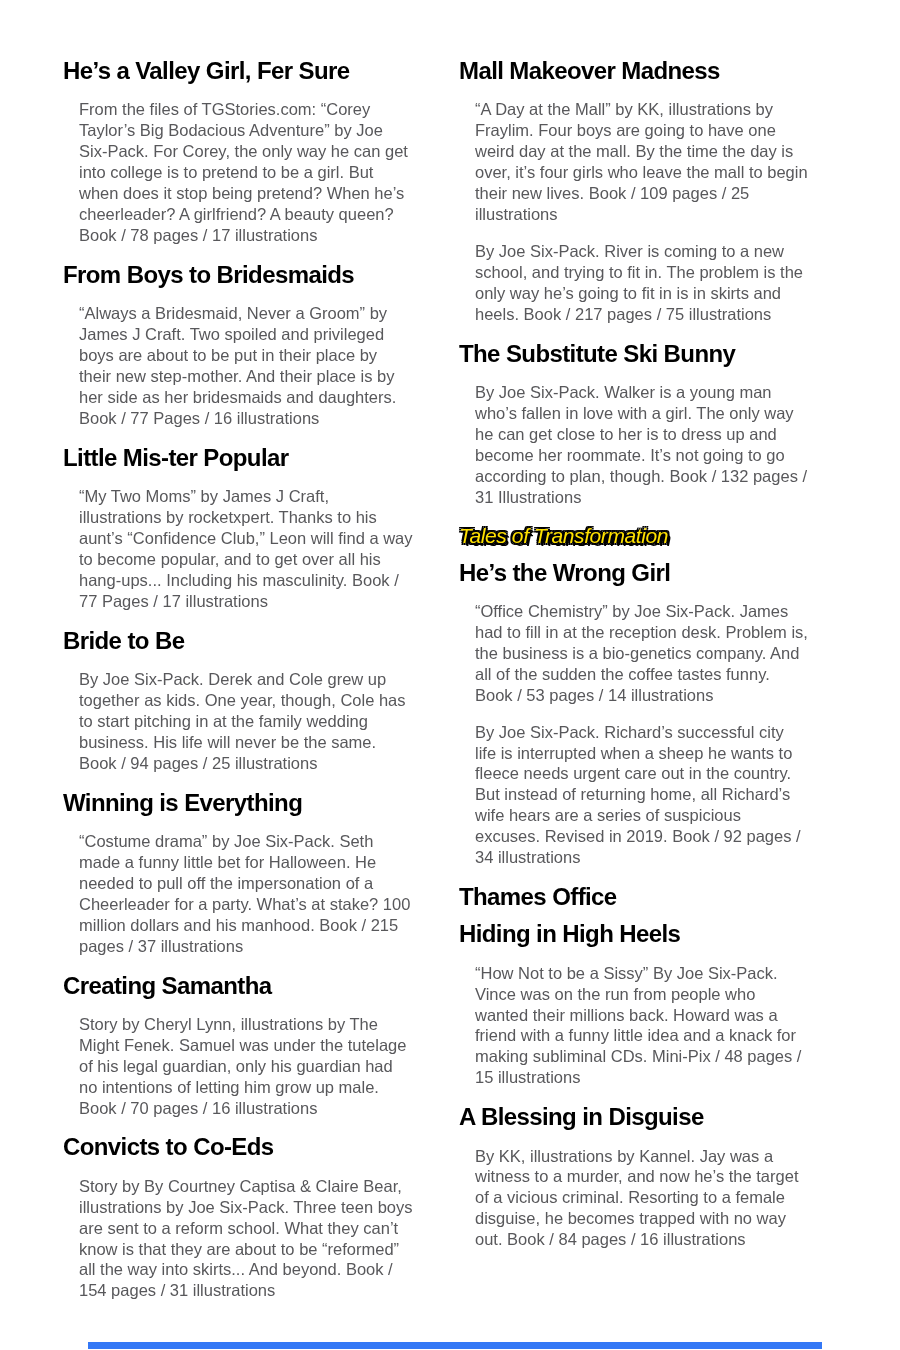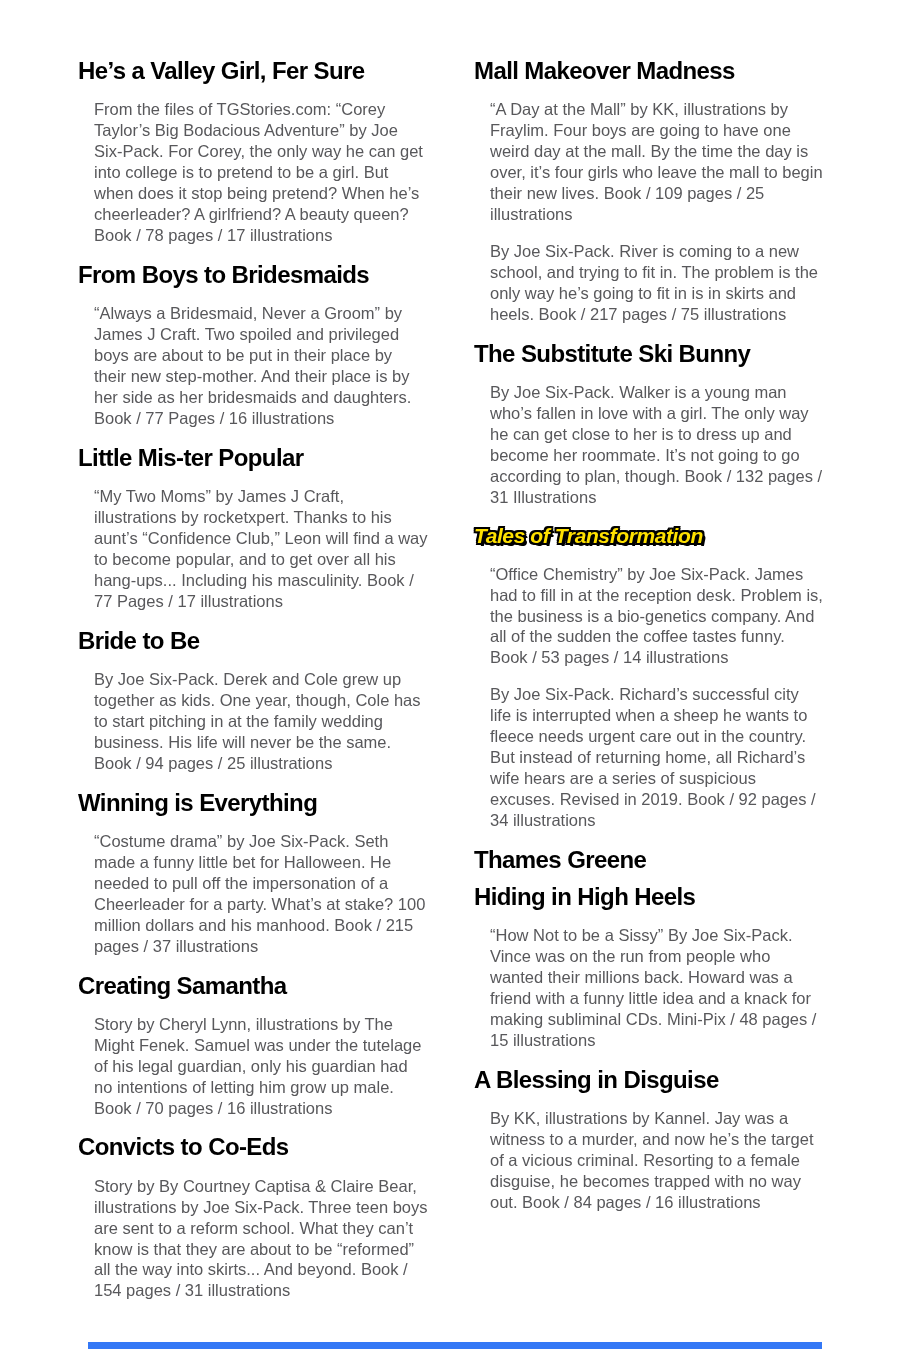--- a/index.html
+++ b/index.html
@@ -7,21 +7,21 @@
     position: relative;
     width: 900px;
     height: 1350px;
     background: #ffffff;
     font-family: "Liberation Sans", "DejaVu Sans", sans-serif;
     overflow: hidden;
   }
   .columns {
     position: absolute;
     top: 58px;
-    left: 78px;
+    left: 63px;
     width: 762px;
     display: flex;
     gap: 30px;
   }
   .col { width: 366px; }
   .entry { margin: 0 0 10px 0; }
   .book-title {
     font-weight: 800;
     font-size: 24px;
     line-height: 1.05;
@@ -30,21 +30,21 @@
     margin: 12px 0 7px 0;
   }
   .entry:first-child .book-title { margin-top: 0; }
   .book-desc {
     font-size: 16.5px;
     line-height: 1.27;
     color: #58585b;
     margin: 16px;
   }
   .series-label {
-    font-weight: 700;
+    font-weight: 400;
     font-style: italic;
     font-size: 21px;
     letter-spacing: -0.4px;
     color: #ffe100;
     margin: 16px 0 2px 0;
     text-shadow:
       -2px -2px 0 #000, 2px -2px 0 #000, -2px 2px 0 #000, 2px 2px 0 #000,
       -2px 0 0 #000, 2px 0 0 #000, 0 -2px 0 #000, 0 2px 0 #000,
       3px 3px 0 #000;
   }
@@ -103,27 +103,28 @@
         <p class="book-desc">By Joe Six-Pack. River is coming to a new school, and trying to fit in. The problem is the only way he’s going to fit in is in skirts and heels. Book / 217 pages / 75 illustrations</p>
       </div>
       <div class="entry">
         <h2 class="book-title">The Substitute Ski Bunny</h2>
         <p class="book-desc">By Joe Six-Pack. Walker is a young man who’s fallen in love with a girl. The only way he can get close to her is to dress up and become her roommate. It’s not going to go according to plan, though. Book / 132 pages / 31 Illustrations</p>
       </div>
 
       <div class="series-label">Tales of Transformation</div>
 
       <div class="entry">
+        <h2 class="book-title">He’s the Wrong Girl</h2>
         <p class="book-desc">“Office Chemistry” by Joe Six-Pack. James had to fill in at the reception desk. Problem is, the business is a bio-genetics company. And all of the sudden the coffee tastes funny. Book / 53 pages / 14 illustrations</p>
       </div>
       <div class="entry">
         <p class="book-desc">By Joe Six-Pack. Richard’s successful city life is interrupted when a sheep he wants to fleece needs urgent care out in the country. But instead of returning home, all Richard’s wife hears are a series of suspicious excuses. Revised in 2019. Book / 92 pages / 34 illustrations</p>
       </div>
       <div class="entry">
-        <h2 class="book-title">Thames Greene</h2>
+        <h2 class="book-title">Thames Office</h2>
       </div>
       <div class="entry">
         <h2 class="book-title">Hiding in High Heels</h2>
         <p class="book-desc">“How Not to be a Sissy” By Joe Six-Pack. Vince was on the run from people who wanted their millions back. Howard was a friend with a funny little idea and a knack for making subliminal CDs. Mini-Pix / 48 pages / 15 illustrations</p>
       </div>
       <div class="entry">
         <h2 class="book-title">A Blessing in Disguise</h2>
         <p class="book-desc">By KK, illustrations by Kannel. Jay was a witness to a murder, and now he’s the target of a vicious criminal. Resorting to a female disguise, he becomes trapped with no way out. Book / 84 pages / 16 illustrations</p>
       </div>
     </div>

